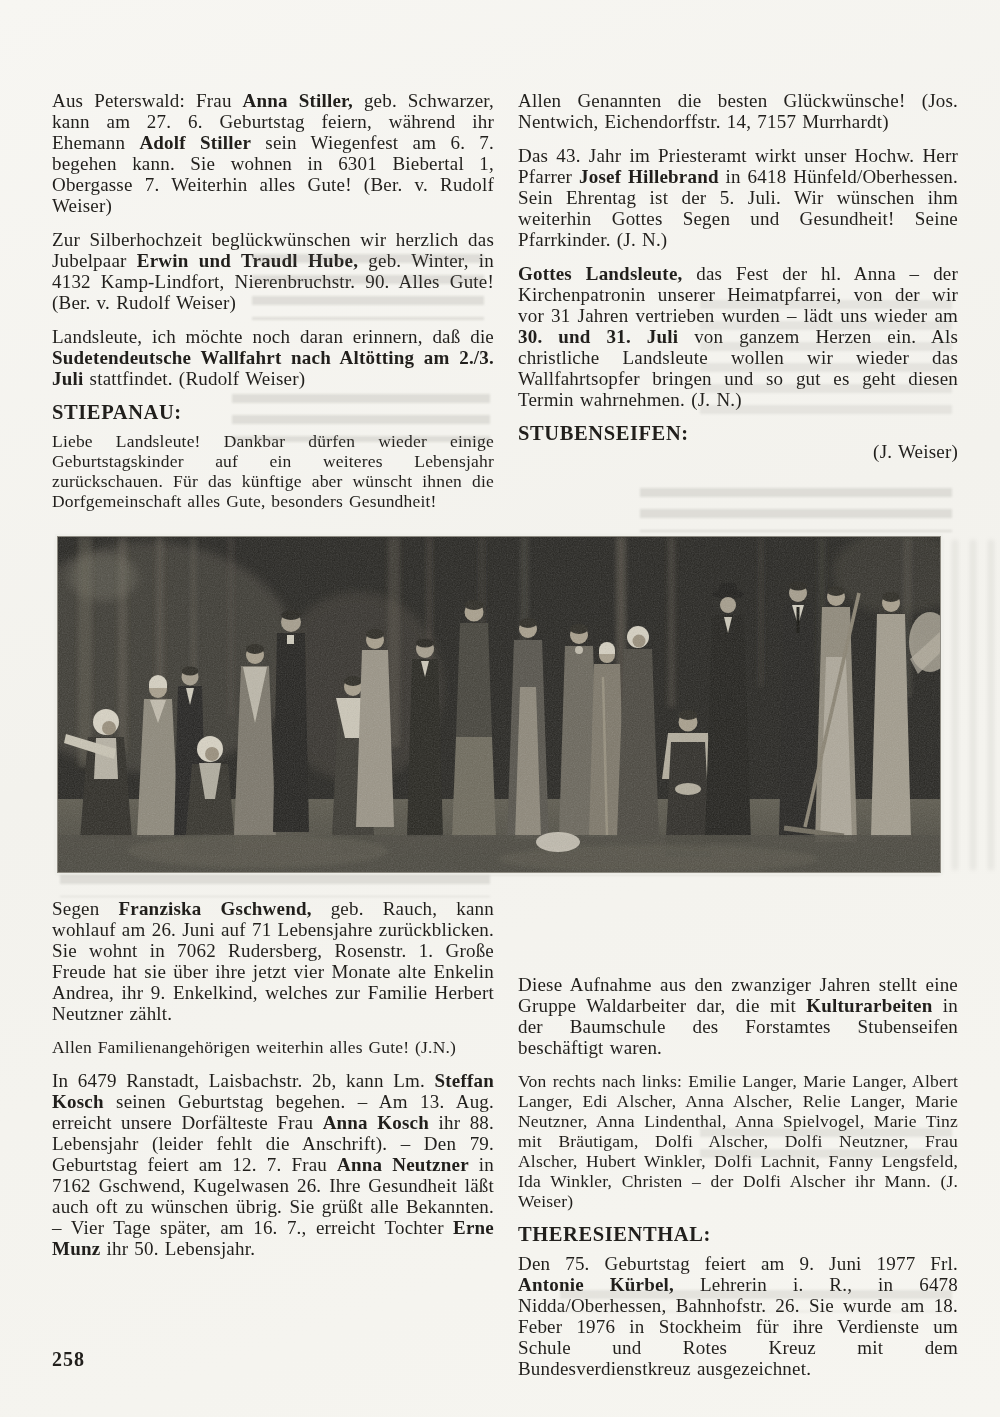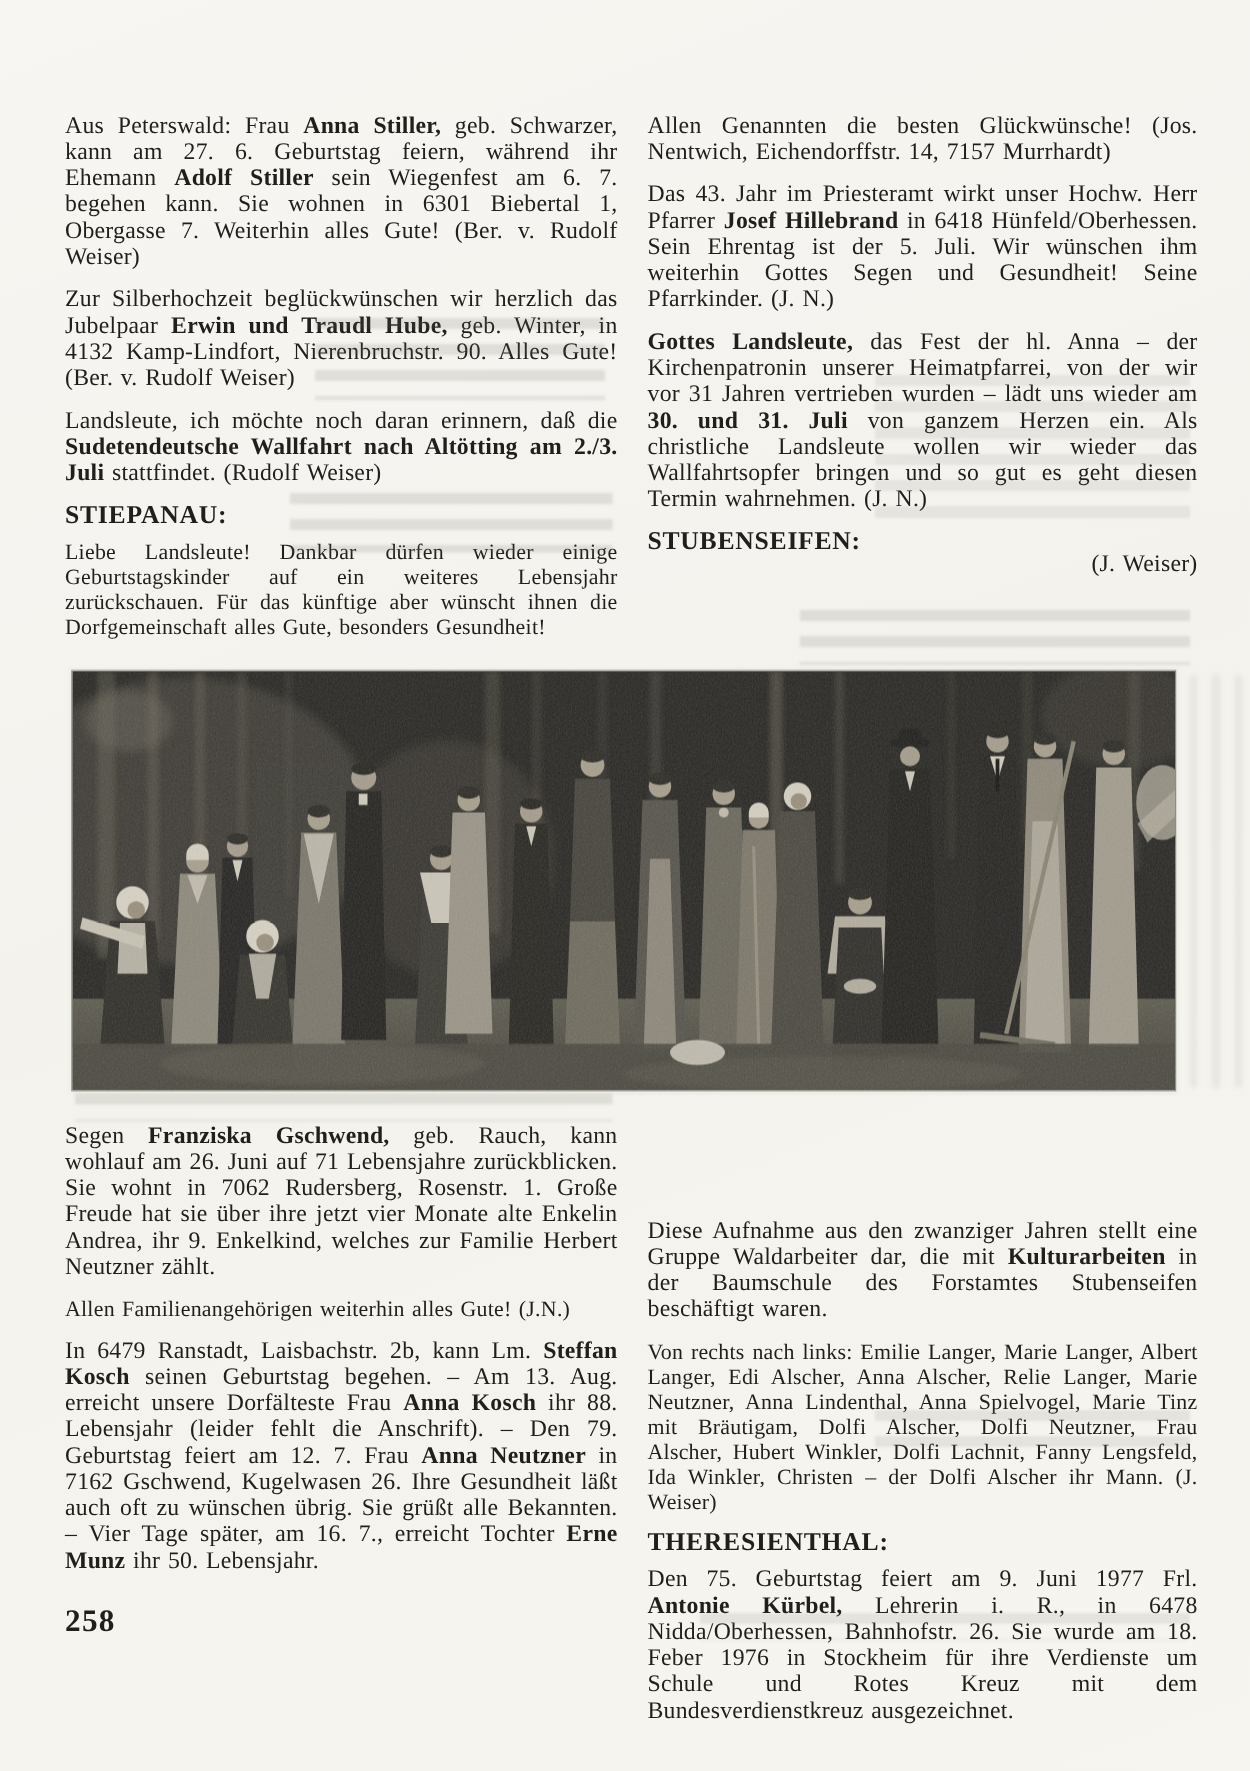--- a/index.html
+++ b/index.html
@@ -10,21 +10,21 @@
   .col{position:absolute;font-size:19px;line-height:21px;letter-spacing:0.2px;word-spacing:1.2px;}
   .col p{margin:0 0 13px 0;text-align:justify;}
   .col p.small{font-size:17.5px;line-height:20px;}
   .col p.align-right{text-align:right;margin-top:-11px;}
   .col .heading{font-weight:bold;font-size:20.5px;letter-spacing:0.6px;margin:9px 0 8px 0;}
   b{font-weight:bold;}
   #left-top{left:52px;top:90px;width:442px;}
   #right-top{left:518px;top:90px;width:440px;}
   #left-bottom{left:52px;top:898px;width:442px;}
   #right-bottom{left:518px;top:934px;width:440px;margin-top:40px;}
-  .page-number{position:absolute;left:52px;top:1284px;font-size:25px;font-weight:bold;letter-spacing:1px;}
+  .page-number{position:absolute;left:52px;top:1348px;font-size:20px;font-weight:bold;letter-spacing:1px;}
   .photo{position:absolute;left:58px;top:537px;width:882px;height:335px;
          outline:1px solid #8f8c83;box-shadow:0 0 0 3px rgba(240,239,234,0.9), 0 1px 4px rgba(60,58,50,0.35);
          background:#2a2925;}
   .photo svg{display:block;width:100%;height:100%;}
   .ghost{position:absolute;filter:blur(1.1px);pointer-events:none;
          background:repeating-linear-gradient(180deg,rgba(112,110,102,0.16) 0 9px,rgba(0,0,0,0) 9px 21px);}
   .ghost.vert{background:repeating-linear-gradient(90deg,rgba(120,118,110,0.10) 0 6px,rgba(0,0,0,0) 6px 18px);}
 </style>
 </head>
 <body>

